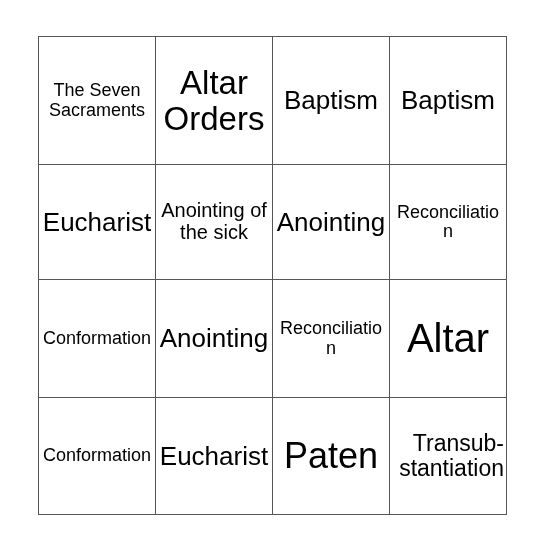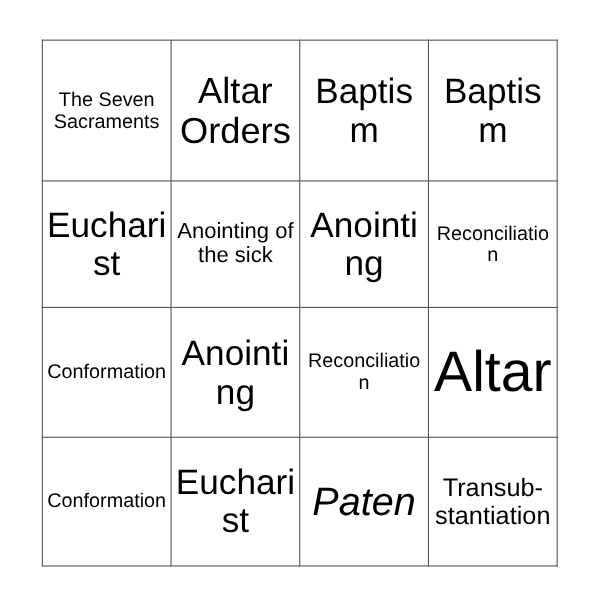--- a/index.html
+++ b/index.html
@@ -49,26 +49,26 @@
 
   
   tr.r0 { height: 128px; }
   tr.r1 { height: 115px; }
   tr.r2 { height: 118px; }
   tr.r3 { height: 117px; }
 
   
   .fs-xs   { font-size: 18px; }
   .fs-sm   { font-size: 18px; }
-  .fs-md   { font-size: 23px; }
+  .fs-md   { font-size: 23px; text-align: right; }
   .fs-lg   { font-size: 20px; }
-  .fs-xl   { font-size: 32px; }
+  .fs-xl   { font-size: 26px; }
   .fs-2xl  { font-size: 33px; }
-  .fs-3xl  { font-size: 36px; font-style: italic; }
-  .fs-4xl  { font-size: 52px; }
+  .fs-3xl  { font-size: 36px; }
+  .fs-4xl  { font-size: 40px; }
 
   .cell-text {
     display: block;
   }
 </style>
 </head>
 <body>
 
 <div id="card-wrap">
   <table class="bingo-card">

